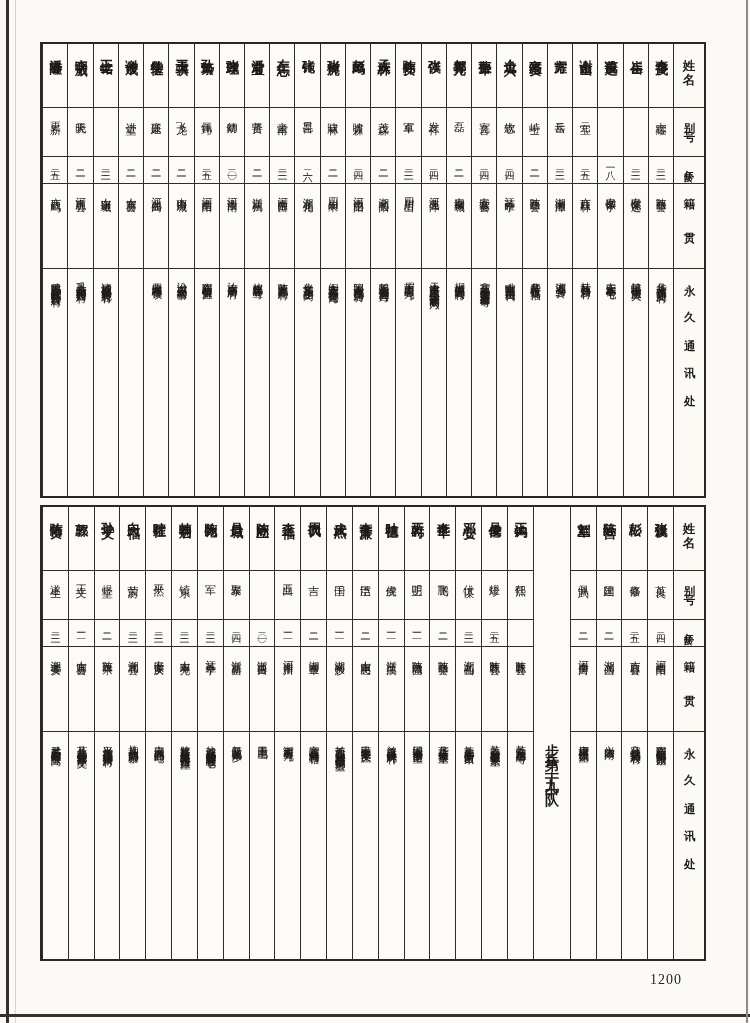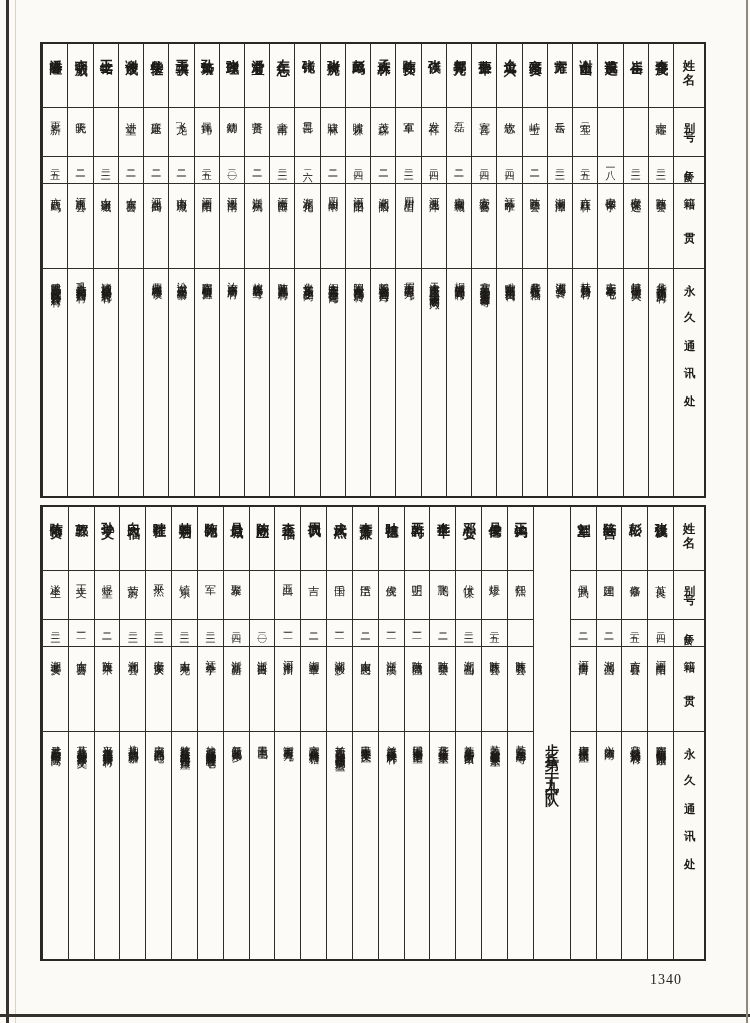--- a/index.html
+++ b/index.html
@@ -931,14 +931,14 @@
         </div>
         <div class="cell c-native">
           <span class="vt">湖北黄安</span>
         </div>
         <div class="cell c-address">
           <span class="vt">武昌青石桥东街四号陈寓</span>
         </div>
       </div>
     </div>
 
-  <div class="page-number">1340</div>
+  <div class="page-number">1200</div>
 </div>
 
 </body></html>

